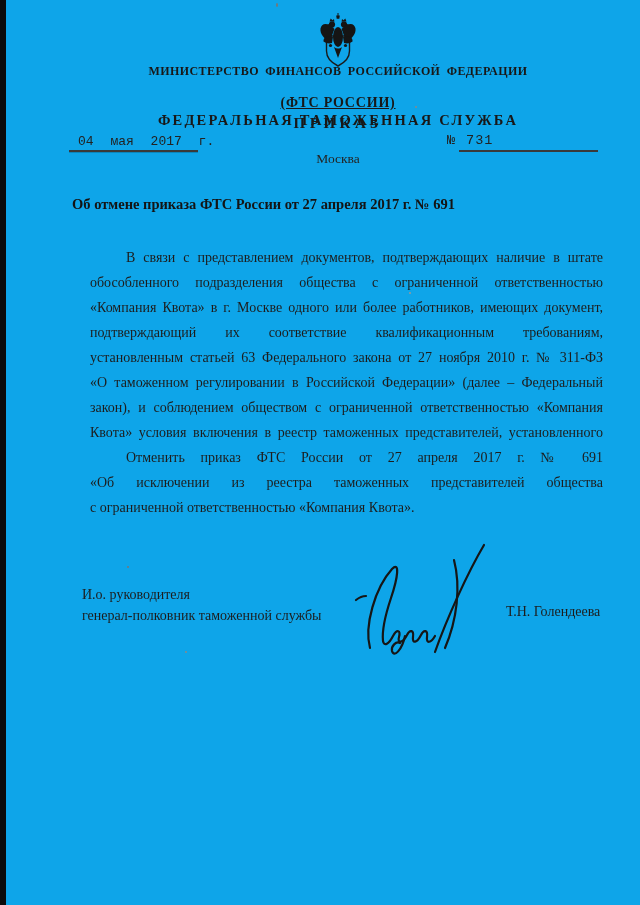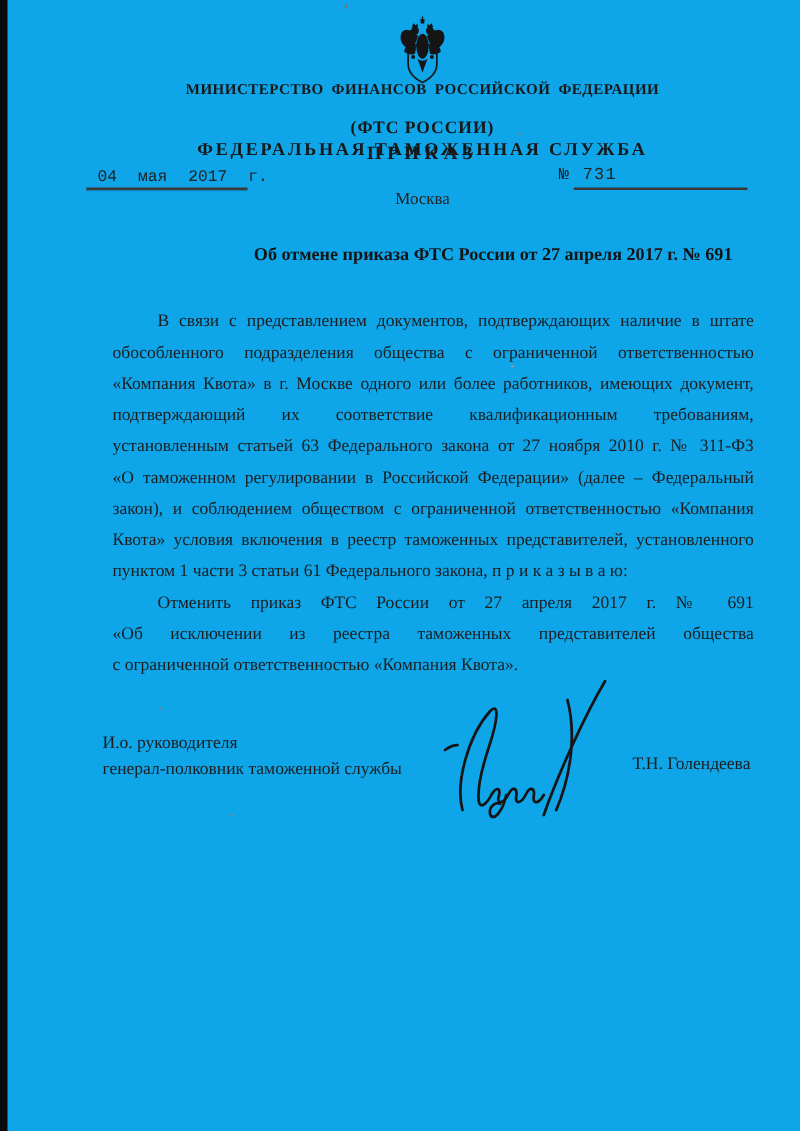--- a/index.html
+++ b/index.html
@@ -3,32 +3,32 @@
 <meta charset="utf-8">
 <style>
   html,body{margin:0;padding:0;background:#ffffff;}
   .page{position:relative;width:640px;height:905px;background:#0ea5e9;overflow:hidden;
         font-family:"Liberation Serif",serif;color:#1f1f1f;}
   .edge-bar{position:absolute;left:0;top:0;width:6px;height:905px;background:#0b0b0b;}
   .emblem{position:absolute;left:318px;top:13px;width:40px;height:55px;}
   .hline{position:absolute;left:82px;width:512px;text-align:center;font-weight:bold;color:#181818;white-space:nowrap;}
   .h-min{top:64px;font-size:12px;letter-spacing:0.4px;word-spacing:3px;}
   .h-ag{top:80px;font-size:14.5px;letter-spacing:2.2px;margin-top:32px;}
-  .h-sh{top:95px;font-size:14px;letter-spacing:0.8px;}
+  .h-sh{top:95px;font-size:14px;letter-spacing:0.8px;text-decoration:underline;}
   .h-pr{top:115px;font-size:15px;letter-spacing:4.5px;}
   .date{position:absolute;left:78px;top:134px;font-family:"Liberation Mono",monospace;
         font-size:13px;word-spacing:9px;color:#222;white-space:nowrap;}
   .dline{position:absolute;left:69px;top:150px;width:129px;height:2px;background:#3a3a3a;
          box-shadow:0 1px 0 rgba(0,0,0,0.18);}
   .num{position:absolute;left:447px;top:133px;font-family:"Liberation Mono",monospace;
        font-size:13.5px;color:#222;white-space:nowrap;}
   .num .numval{margin-left:11px;letter-spacing:1px;font-family:Liberation Mono, monospace;}
   .nline{position:absolute;left:459px;top:150px;width:139px;height:2px;background:#3a3a3a;}
   .city{position:absolute;left:82px;top:151px;width:512px;text-align:center;font-size:13.5px;color:#242424;}
-  .title{position:absolute;left:72px;top:196px;width:514px;text-align:right;
+  .title{position:absolute;left:72px;top:196px;width:514px;text-align:left;
          font-weight:bold;font-size:14.5px;color:#141414;}
   .blines{position:absolute;left:90px;top:245px;width:513px;font-size:14px;color:#1d1d1d;}
   .bline{height:25px;line-height:25px;text-align:justify;overflow:hidden;}
   .bline.just{text-align-last:justify;}
   .bline.ind{padding-left:36px;}
   .sig-pos{position:absolute;left:82px;top:585px;font-size:14px;line-height:20.5px;color:#1d1d1d;}
   .sig-svg{position:absolute;left:342px;top:540px;}
   .sig-name{position:absolute;left:506px;top:604px;font-size:14px;color:#1d1d1d;white-space:nowrap;}
   .speck{position:absolute;background:#777;border-radius:50%;}
   .s1{left:276px;top:3px;width:2px;height:4px;}
@@ -92,21 +92,20 @@
 
   <div class="blines">
       <div class="bline just ind">В связи с представлением документов, подтверждающих наличие в штате</div>
       <div class="bline just">обособленного подразделения общества с ограниченной ответственностью</div>
       <div class="bline just">«Компания Квота» в г. Москве одного или более работников, имеющих документ,</div>
       <div class="bline just">подтверждающий их соответствие квалификационным требованиям,</div>
       <div class="bline just">установленным статьей 63 Федерального закона от 27 ноября 2010 г. № 311-ФЗ</div>
       <div class="bline just">«О таможенном регулировании в Российской Федерации» (далее – Федеральный</div>
       <div class="bline just">закон), и соблюдением обществом с ограниченной ответственностью «Компания</div>
       <div class="bline just">Квота» условия включения в реестр таможенных представителей, установленного</div>
-      <div class="bline">пунктом 1 части 3 статьи 61 Федерального закона, п р и к а з ы в а ю:</div>
       <div class="bline just ind">Отменить приказ ФТС России от 27 апреля 2017 г. № 691</div>
       <div class="bline just">«Об исключении из реестра таможенных представителей общества</div>
       <div class="bline">с ограниченной ответственностью «Компания Квота».</div>
     </div>
 
   <div class="sig-pos">
     <div>И.о. руководителя</div>
     <div>генерал-полковник таможенной службы</div>
   </div>
 

